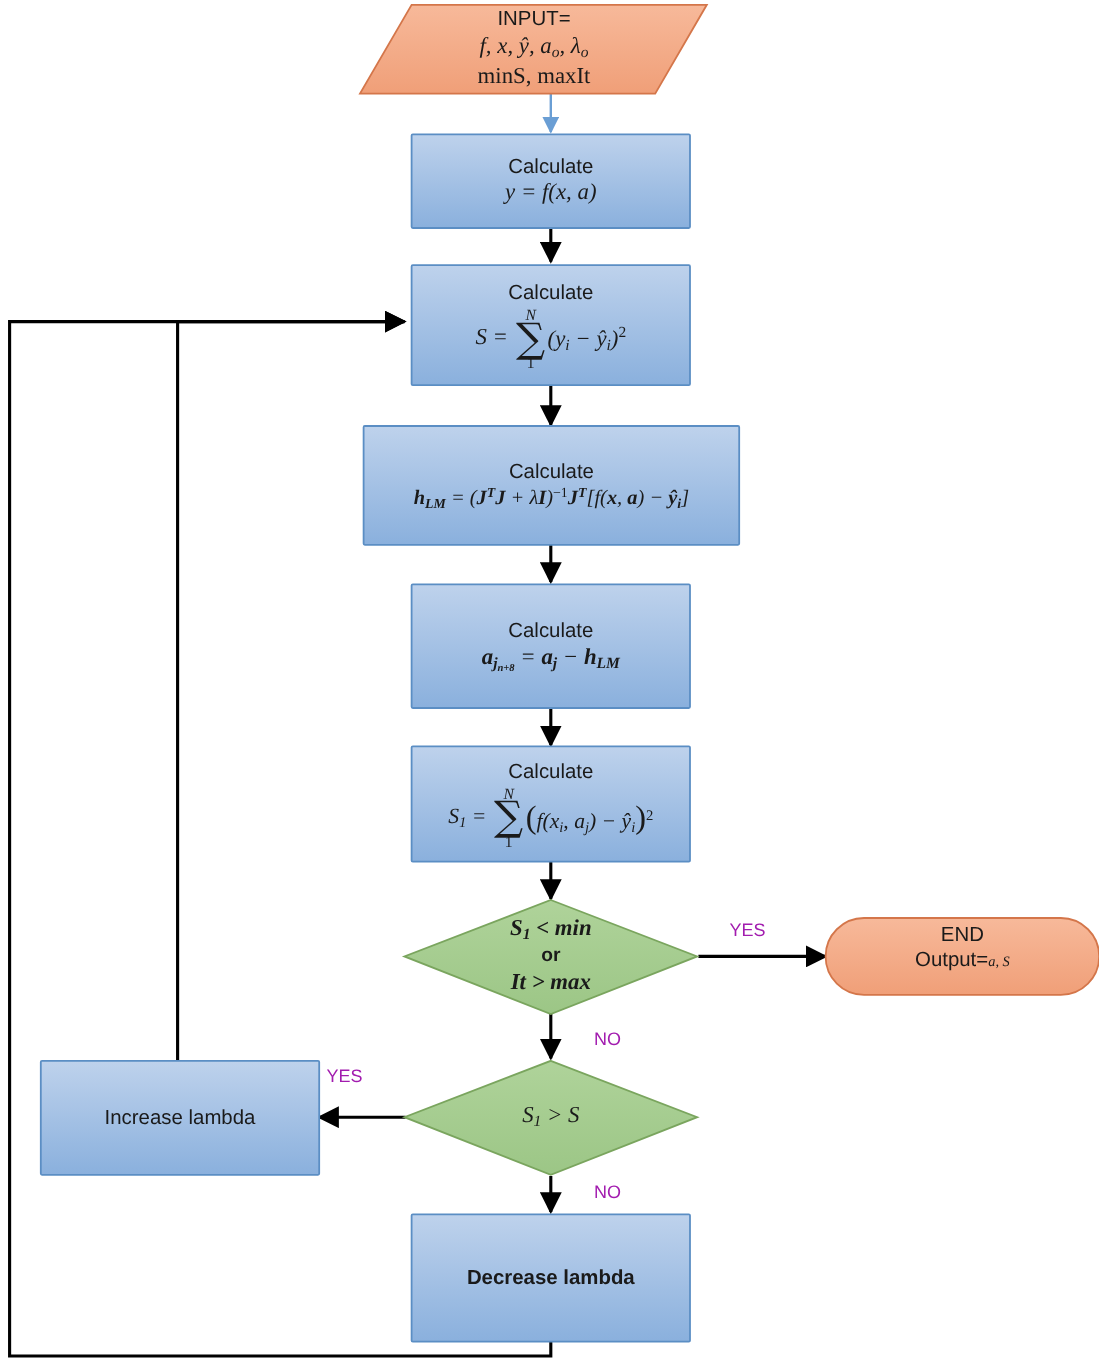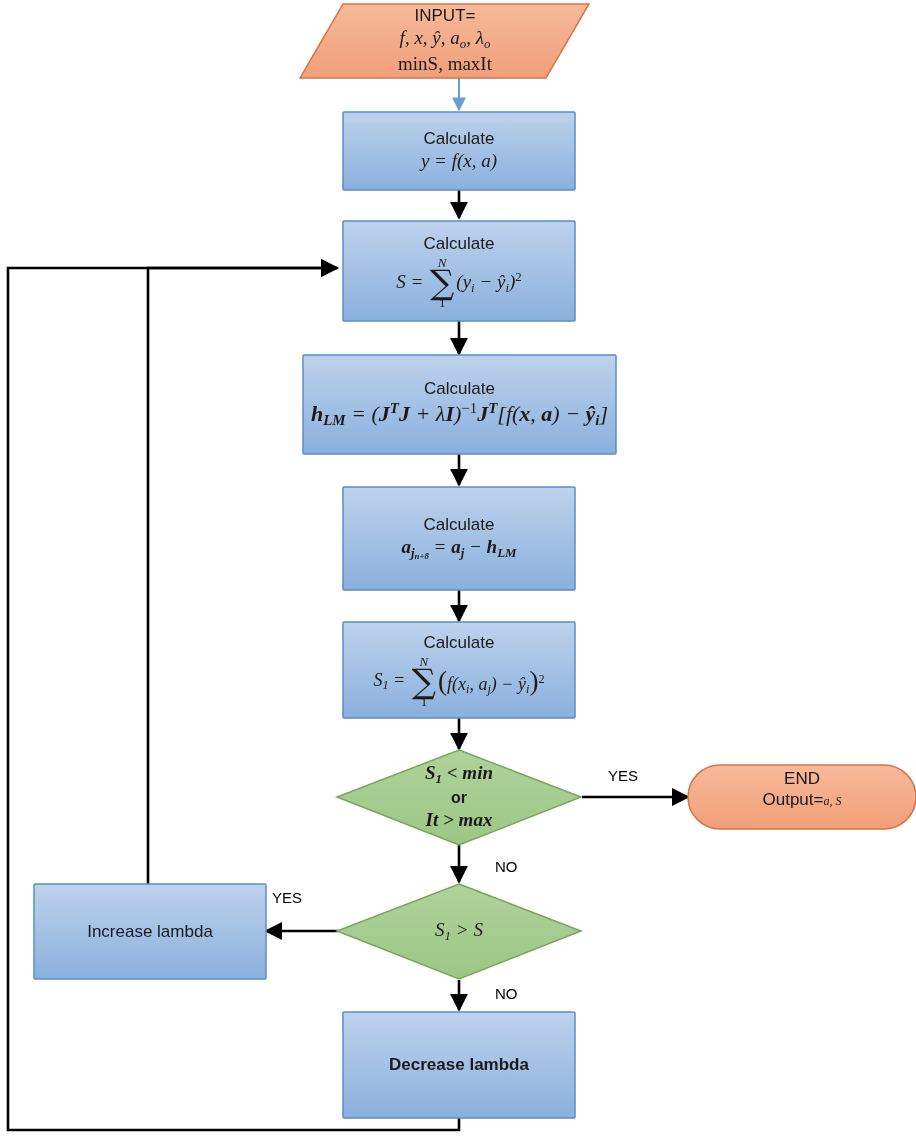--- a/index.html
+++ b/index.html
@@ -17,21 +17,21 @@
     color:#1a1a1a;
     pointer-events:none;
   }
   .lbl-plain{font-family:"Liberation Sans", sans-serif;font-size:17px;line-height:1.25;}
   .lbl-math{font-family:"Liberation Serif", serif;font-style:italic;font-size:19px;line-height:1.3;white-space:nowrap;}
   .lbl-math b{font-style:italic;font-weight:bold;}
   .edge-label{
     position:absolute;
     font-family:"Liberation Sans", sans-serif;
     font-size:15px;
-    color:#000000;
+    color:#a21caf;
   }
   sub{font-size:0.68em;vertical-align:-0.28em;font-style:italic;}
   sup{font-size:0.68em;vertical-align:0.55em;font-style:normal;}
   .sigma{font-family:"DejaVu Serif", serif;font-style:normal;font-size:34px;line-height:0.8;}
   .sumwrap{display:inline-flex;flex-direction:column;align-items:center;vertical-align:middle;margin:0 2px;}
   .sumwrap .lim{font-family:"Liberation Serif", serif;font-style:italic;font-size:13px;line-height:1;}
   .sumwrap .lim.bot{font-style:normal;}
   .mrow{display:flex;align-items:center;justify-content:center;}
   .bigpar{font-size:1.5em;font-style:normal;font-family:"Liberation Serif",serif;}
 </style>
@@ -137,21 +137,21 @@
           <span class="lim">N</span>
           <span class="sigma">∑</span>
           <span class="lim bot">1</span>
         </span>
       <span>(<i>y<sub>i</sub></i> − <i>ŷ<sub>i</sub></i>)<sup>2</sup></span>
     </div>
   </div>
 
   <div class="shape-text" style="left:303px;top:355px;width:313px;height:99px;">
     <div class="lbl-plain">Calculate</div>
-    <div class="lbl-math" style="font-size:22px;">
+    <div class="lbl-math" style="font-size:17px;">
       <b><i>h<sub>LM</sub></i></b> = (<b><i>J</i></b><sup><b>T</b></sup><b><i>J</i></b> + <i>λ</i><b><i>I</i></b>)<sup>−1</sup><b><i>J</i></b><sup><b>T</b></sup>[<i>f</i>(<b><i>x</i></b>, <b><i>a</i></b>) − <b><i>ŷ<sub>i</sub></i></b>]
     </div>
   </div>
 
   <div class="shape-text" style="left:343px;top:487px;width:232px;height:103px;">
     <div class="lbl-plain">Calculate</div>
     <div class="lbl-math">
       <b><i>a<sub>j<sub>n+8</sub></sub></i></b> = <b><i>a<sub>j</sub></i></b> − <b><i>h<sub>LM</sub></i></b>
     </div>
   </div>

